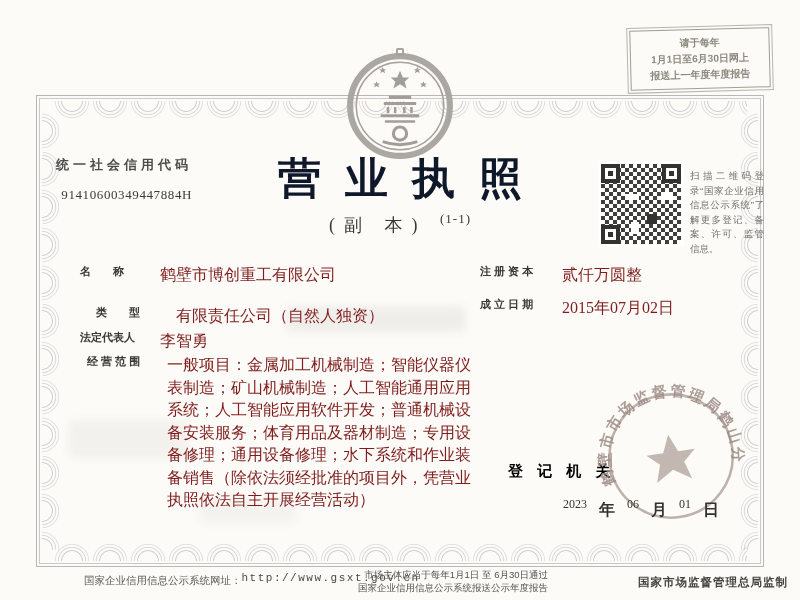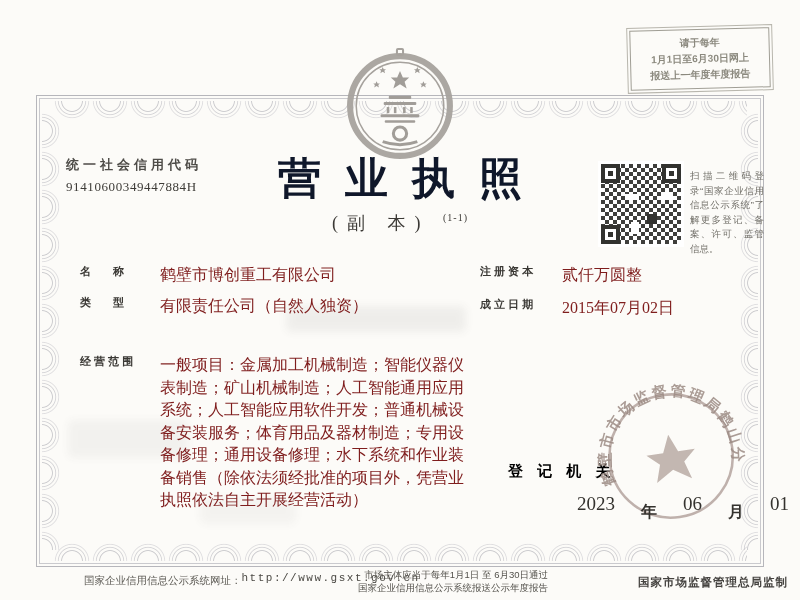--- a/index.html
+++ b/index.html
@@ -38,27 +38,27 @@
   .g3{left:200px;top:498px;width:96px;height:26px;opacity:.045;}
 
   
   .annual-stamp{position:absolute;left:630px;top:29px;width:134px;border:1.5px solid #a09e95;outline:1px solid #b8b6ad;outline-offset:2px;
     transform:rotate(-1.5deg);color:#8b897e;font-size:10px;line-height:16px;text-align:center;padding:5px 2px;font-weight:600;}
 
   
   .emblem{position:absolute;left:344px;top:48px;width:112px;height:112px;}
 
   
-  .credit-code{position:absolute;left:66px;top:156px;}
+  .credit-code{position:absolute;left:56px;top:156px;text-align:right;}
   .cc-label{font-size:13px;font-weight:bold;letter-spacing:4px;color:#4e4c48;}
-  .cc-value{margin-top:5px;font-family:"Liberation Serif",serif;font-size:13px;letter-spacing:0.6px;color:#3c3a36;}
+  .cc-value{margin-top:13px;font-family:"Liberation Serif",serif;font-size:13px;letter-spacing:0.6px;color:#3c3a36;}
   .title{position:absolute;left:0;right:0;top:150px;text-align:center;font-size:43px;font-weight:bold;
     letter-spacing:24px;text-indent:24px;color:#0f172a;}
   .subtitle{position:absolute;left:0;right:0;top:211px;text-align:center;font-size:18px;letter-spacing:9px;color:#3b3935;font-family:"Liberation Serif",serif;}
-  .subtitle sup{font-size:10px;letter-spacing:1px;vertical-align:8px;}
+  .subtitle sup{font-size:13px;letter-spacing:1px;vertical-align:8px;}
 
   
   .qr{position:absolute;left:601px;top:164px;width:80px;height:80px;
     background:repeating-conic-gradient(#3f3f3c 0% 25%, #ffffff 0% 50%) 0 0/8px 8px;outline:3px solid #fff;}
   .qr i{position:absolute;display:block;}
   .qr .f{width:19px;height:19px;border:4px solid #32322f;background:#fff;box-sizing:border-box;}
   .qr .f::after{content:"";position:absolute;left:3px;top:3px;width:5px;height:5px;background:#32322f;}
   .qr .f1{left:0;top:0;} .qr .f2{right:0;top:0;} .qr .f3{left:0;bottom:0;}
   .qr .n1{left:24px;top:30px;width:14px;height:6px;background:#fff;}
   .qr .n2{left:46px;top:50px;width:10px;height:10px;background:#32322f;}
@@ -72,21 +72,21 @@
   .val{font-family:"Liberation Serif",serif;font-size:16px;color:#7f1d1d;line-height:22.5px;}
   .rowL{left:80px;} .rowL .lbl{width:80px;}
   .rowR{left:452px;} .rowR .lbl{width:82px;margin-left:28px;}
   .val-wide{width:308px;}
   .val-addr{width:230px;}
 
   
   .reg-label{position:absolute;left:508px;top:462px;font-size:15px;font-weight:bold;letter-spacing:5px;color:#000000;}
   .seal{position:absolute;left:594px;top:378px;width:154px;height:154px;transform:rotate(-8deg);}
   .issue-date{position:absolute;left:556px;top:500px;white-space:nowrap;}
-  .issue-date .num{font-family:"Liberation Serif",serif;font-size:19px;color:#34322e;position:relative;top:-7px;margin:0 21px;}
+  .issue-date .num{font-family:"Liberation Serif",serif;font-size:12px;color:#34322e;position:relative;top:-7px;margin:0 7px;}
   .issue-date .cjk{font-size:16px;font-weight:bold;color:#34322e;margin:0 5px;}
 
   
   .footer-left{position:absolute;left:84px;top:574px;font-size:10.5px;color:#5c5a54;white-space:nowrap;}
   .footer-left .url{font-family:"Liberation Mono",monospace;font-size:11px;letter-spacing:1.5px;position:relative;top:-3px;color:#4b4944;}
   .footer-mid{position:absolute;left:358px;top:569px;font-size:9.5px;line-height:12.5px;color:#53514b;text-align:right;}
   .footer-right{position:absolute;left:638px;top:575px;font-size:11.5px;font-weight:bold;letter-spacing:1px;color:#454340;}
 </style>
 </head>
 <body>
@@ -156,25 +156,29 @@
       <i class="n2"></i>
     <i class="n3"></i>
       <i class="n4"></i>
   </div>
   <div class="qr-caption">扫描二维码登录“国家企业信用信息公示系统”了解更多登记、备案、许可、监管信息。</div>
 
   <div class="row rowL" style="top:264px;">
     <span class="lbl">名　　称</span>
     <span class="val">鹤壁市博创重工有限公司</span>
   </div>
-  <div class="row rowL" style="top:295px;">
+  <div class="row rowL" style="top:305px;margin-left:16px;">
     <span class="lbl">类　　型</span>
     <span class="val">有限责任公司（自然人独资）</span>
   </div>
-  <div class="row rowL" style="top:354px;">
+  <div class="row rowL" style="top:330px;">
+    <span class="lbl">法定代表人</span>
+    <span class="val">李智勇</span>
+  </div>
+  <div class="row rowL" style="top:354px;margin-left:7px;">
     <span class="lbl">经 营 范 围</span>
     <span class="val val-wide">一般项目：金属加工机械制造；智能仪器仪表制造；矿山机械制造；人工智能通用应用系统；人工智能应用软件开发；普通机械设备安装服务；体育用品及器材制造；专用设备修理；通用设备修理；水下系统和作业装备销售（除依法须经批准的项目外，凭营业执照依法自主开展经营活动）</span>
   </div>
 
   <div class="row rowR" style="top:264px;">
     <span class="lbl">注 册 资 本</span>
     <span class="val">贰仟万圆整</span>
   </div>
   <div class="row rowR" style="top:297px;">
     <span class="lbl">成 立 日 期</span>

